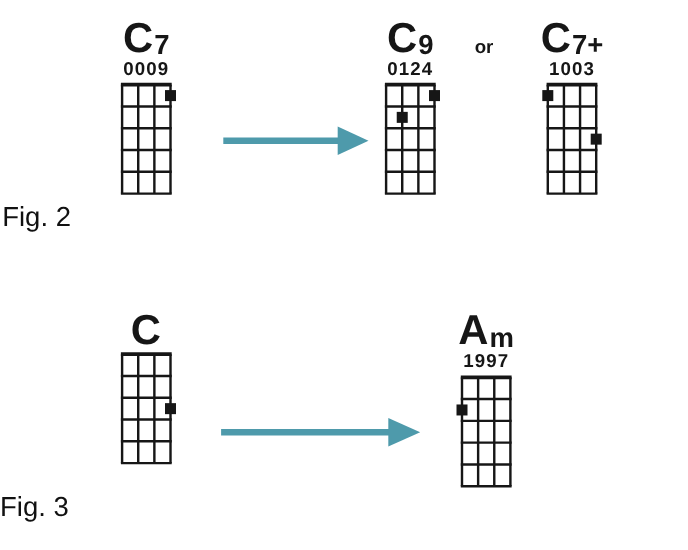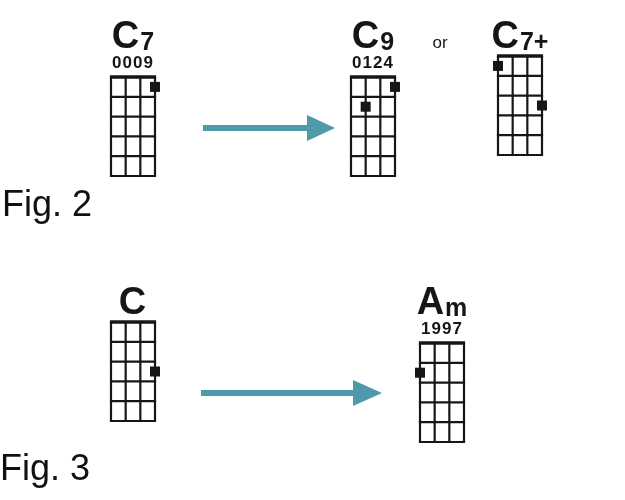--- a/index.html
+++ b/index.html
@@ -44,27 +44,27 @@
   }
   .chord-grid {
     display: block;
     margin: 0 auto;
     overflow: visible;
   }
   .or-label {
     position: absolute;
     width: 44px;
     text-align: center;
-    font-weight: 400;
+    font-weight: 700;
     font-size: 17px;
     color: #161616;
   }
   .caption {
     position: absolute;
-    font-size: 36px;
+    font-size: 25px;
     line-height: 1.1;
     color: #111111;
   }
   .arrow { position: absolute; }
 </style>
 </head>
 <body>
 
 <div class="page">
 
@@ -116,20 +116,21 @@
       </svg>
     </div>
 
   <div class="or-label" style="left:418px; top:33px;">or</div>
 
   <div class="chord-slot" style="left:478px; top:10px;">
       <div class="chord-name">
         <span class="chord-root">C</span>
         <span class="chord-suffix">7+</span>
       </div>
+      <div class="chord-fingering">1003</div>
       <svg width="56" height="106" class="chord-grid">
         <line x1="6" y1="4" x2="6" y2="103" stroke="#161616" stroke-width="2.2"></line>
         <line x1="20.666666666666664" y1="4" x2="20.666666666666664" y2="103" stroke="#161616" stroke-width="2.2"></line>
         <line x1="35.33333333333333" y1="4" x2="35.33333333333333" y2="103" stroke="#161616" stroke-width="2.2"></line>
         <line x1="50" y1="4" x2="50" y2="103" stroke="#161616" stroke-width="2.2"></line>
         <line x1="4.9" y1="4" x2="51.1" y2="4" stroke="#161616" stroke-width="3.4"></line>
         <line x1="4.9" y1="23.8" x2="51.1" y2="23.8" stroke="#161616" stroke-width="2.2"></line>
         <line x1="4.9" y1="43.6" x2="51.1" y2="43.6" stroke="#161616" stroke-width="2.2"></line>
         <line x1="4.9" y1="63.400000000000006" x2="51.1" y2="63.400000000000006" stroke="#161616" stroke-width="2.2"></line>
         <line x1="4.9" y1="83.2" x2="51.1" y2="83.2" stroke="#161616" stroke-width="2.2"></line>

